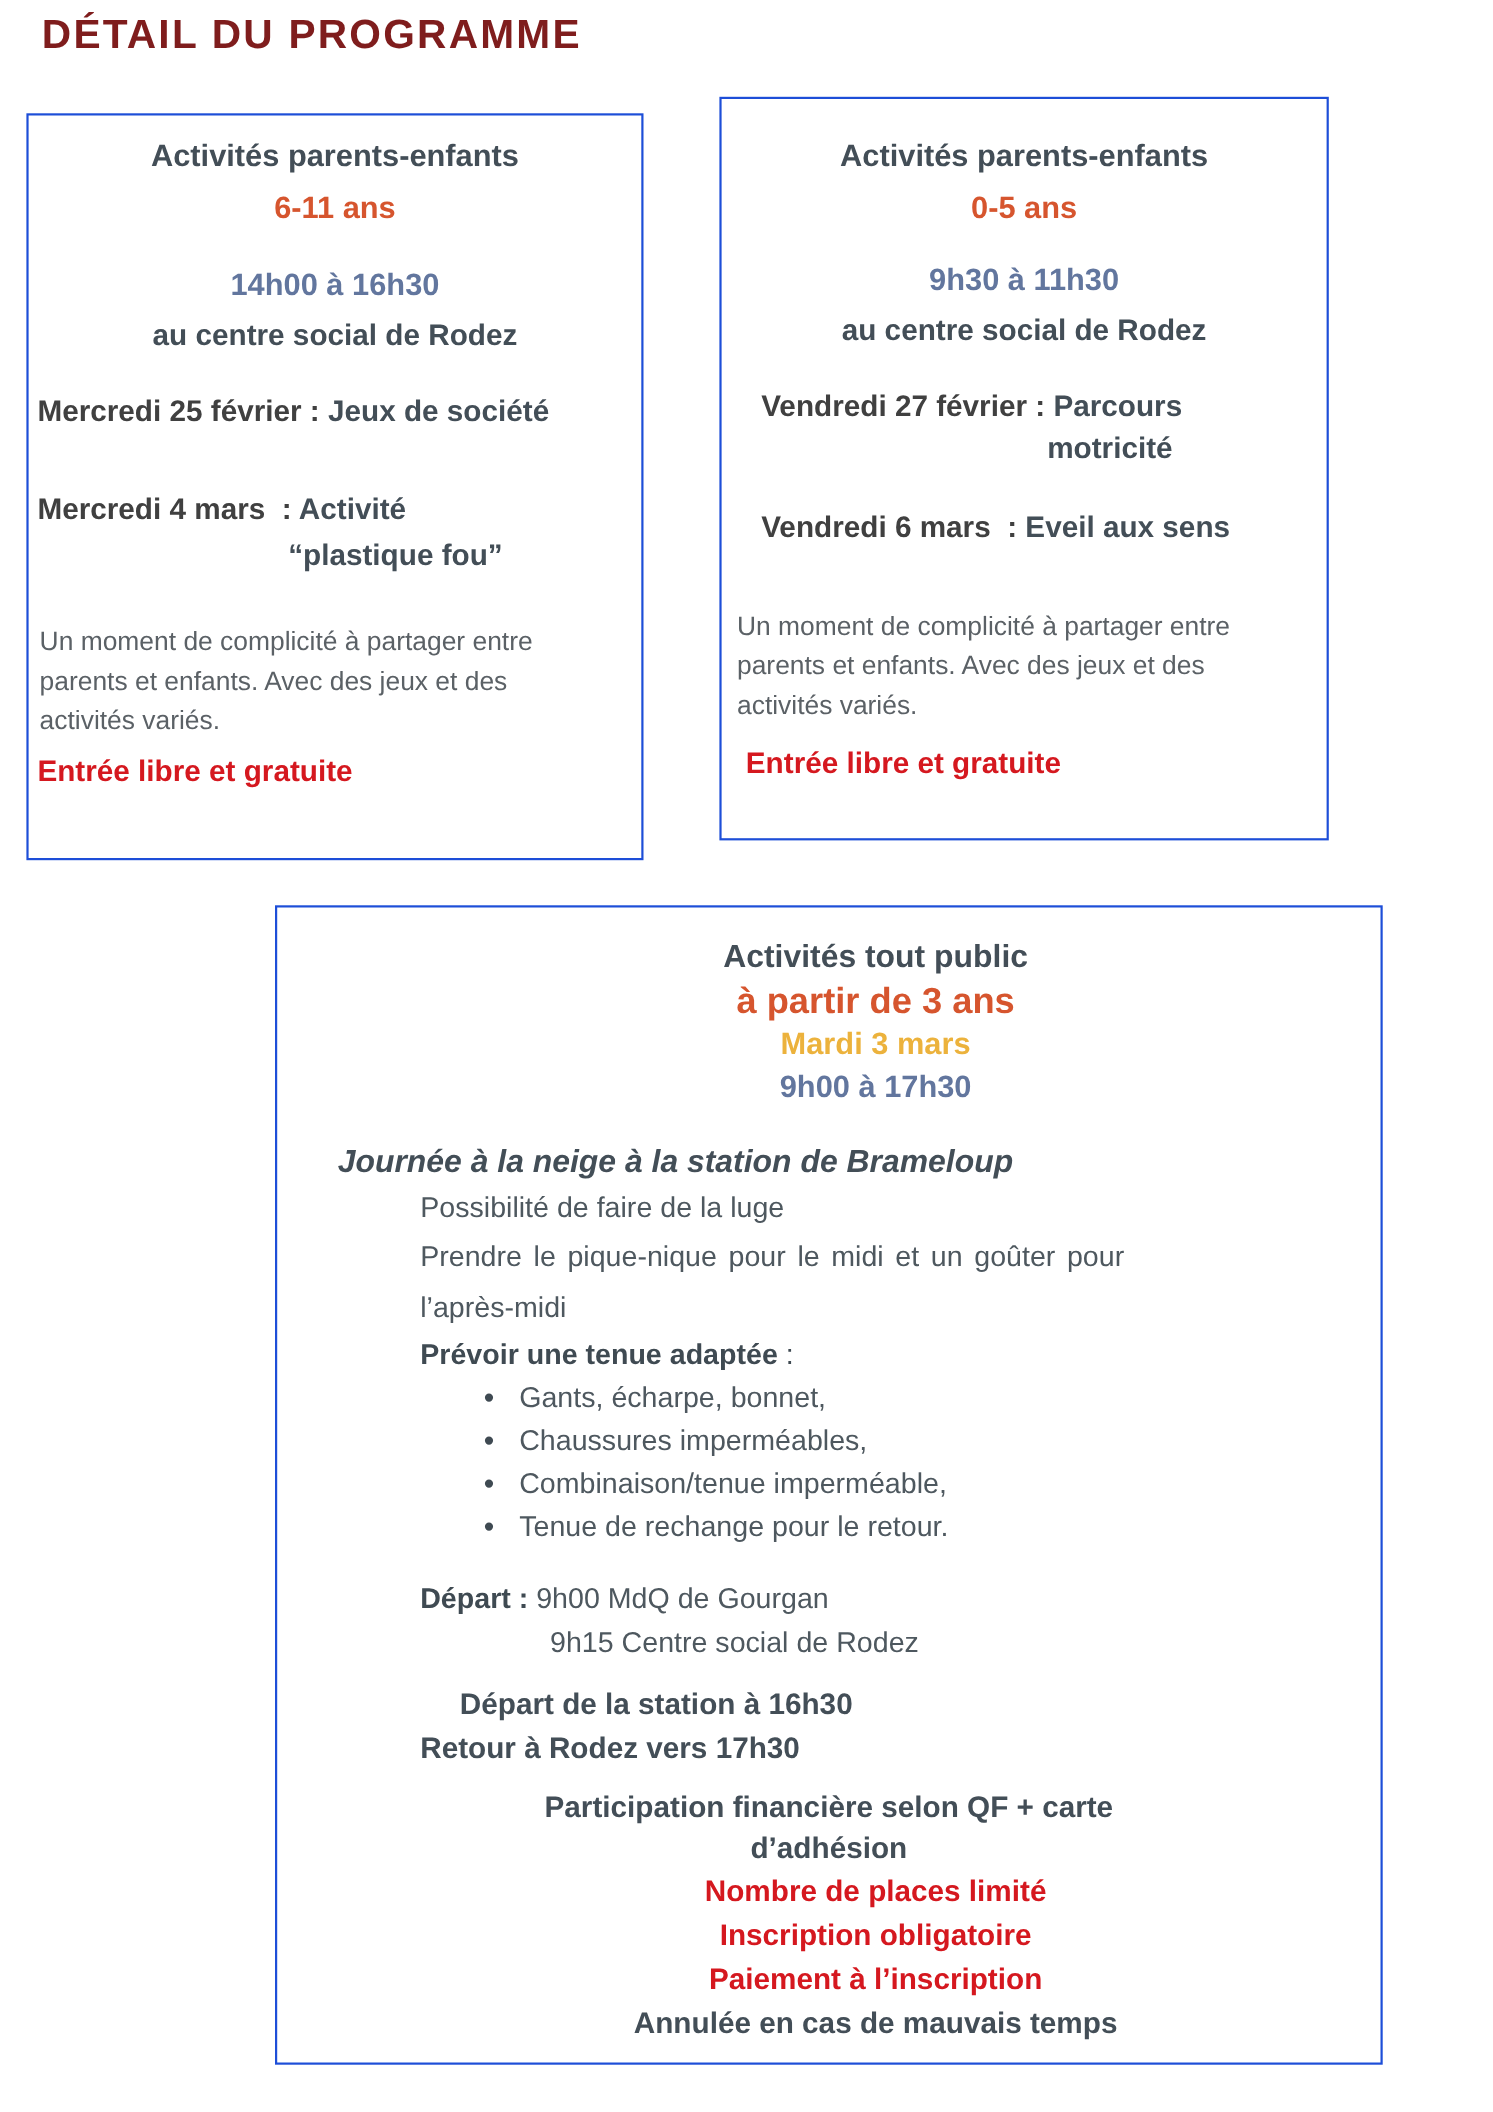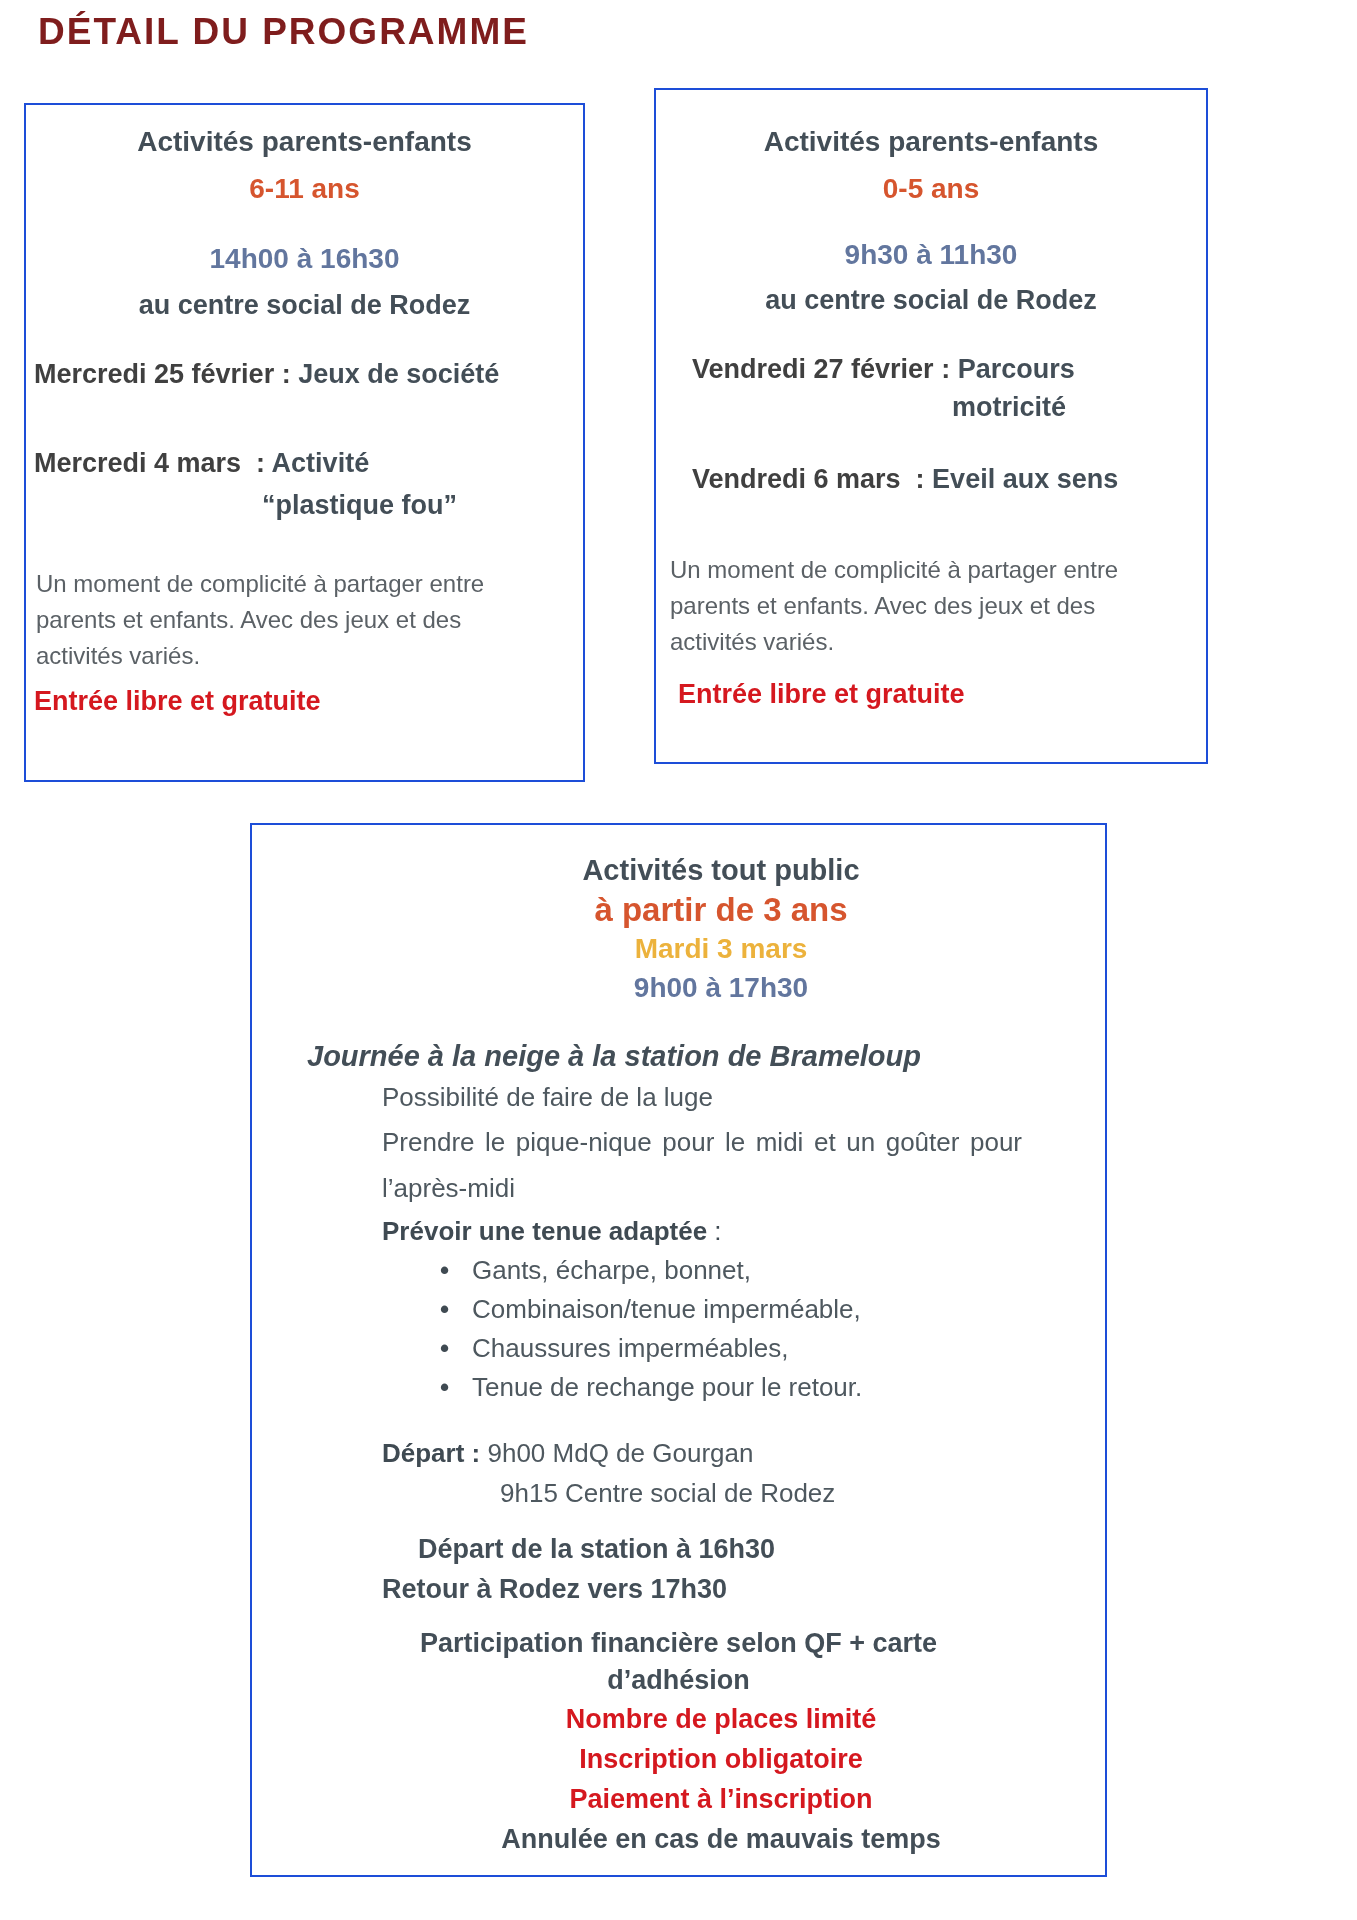--- a/index.html
+++ b/index.html
@@ -16,21 +16,21 @@
     color:#7f1d1d;
   }
   .card{
     position:absolute;
     background:#ffffff;
     border:2px solid #1d4ed8;
     box-sizing:border-box;
   }
   .card-left{left:24px;top:103px;width:561px;height:679px;}
   .card-right{left:654px;top:88px;width:554px;height:676px;}
-  .card-bottom{left:250px;top:823px;width:857px;height:1054px;}
+  .card-bottom{left:250px;top:823px;width:1007px;height:1054px;}
 
   .c-title{font-size:28px;font-weight:800;color:#434e57;text-align:center;line-height:38px;}
   .c-age{font-size:28px;font-weight:800;color:#d6552e;text-align:center;line-height:38px;margin-top:9px;}
   .c-time{font-size:28px;font-weight:800;color:#62769e;text-align:center;line-height:38px;}
   .c-place{font-size:27px;font-weight:800;color:#434e57;text-align:center;line-height:38px;margin-top:8px;}
 
   .card-left .c-title{margin-top:18px;}
   .card-left .c-time{margin-top:32px;}
   .card-right .c-title{margin-top:33px;}
   .card-right .c-time{margin-top:28px;}
@@ -137,22 +137,22 @@
 
     <div class="b-headline">Journée à la neige à la station de Brameloup</div>
 
     <div class="b-body">
       <div class="b-line">Possibilité de faire de la luge</div>
       <div class="b-par">Prendre le pique-nique pour le midi et un goûter pour l’après-midi</div>
       <div class="b-outfit"><span>Prévoir une tenue adaptée</span><span class="colon"> :</span></div>
 
       <ul class="b-bullets">
         <li>Gants, écharpe, bonnet,</li>
+        <li>Chaussures imperméables,</li>
         <li>Combinaison/tenue imperméable,</li>
-        <li>Chaussures imperméables,</li>
         <li>Tenue de rechange pour le retour.</li>
       </ul>
 
       <div class="b-depart">
         <div class="l1"><span class="lbl">Départ : </span><span>9h00 MdQ de Gourgan</span></div>
         <div class="l2">9h15 Centre social de Rodez</div>
       </div>
 
       <div class="b-bold b-station">Départ de la station à 16h30</div>
       <div class="b-bold">Retour à Rodez vers 17h30</div>

